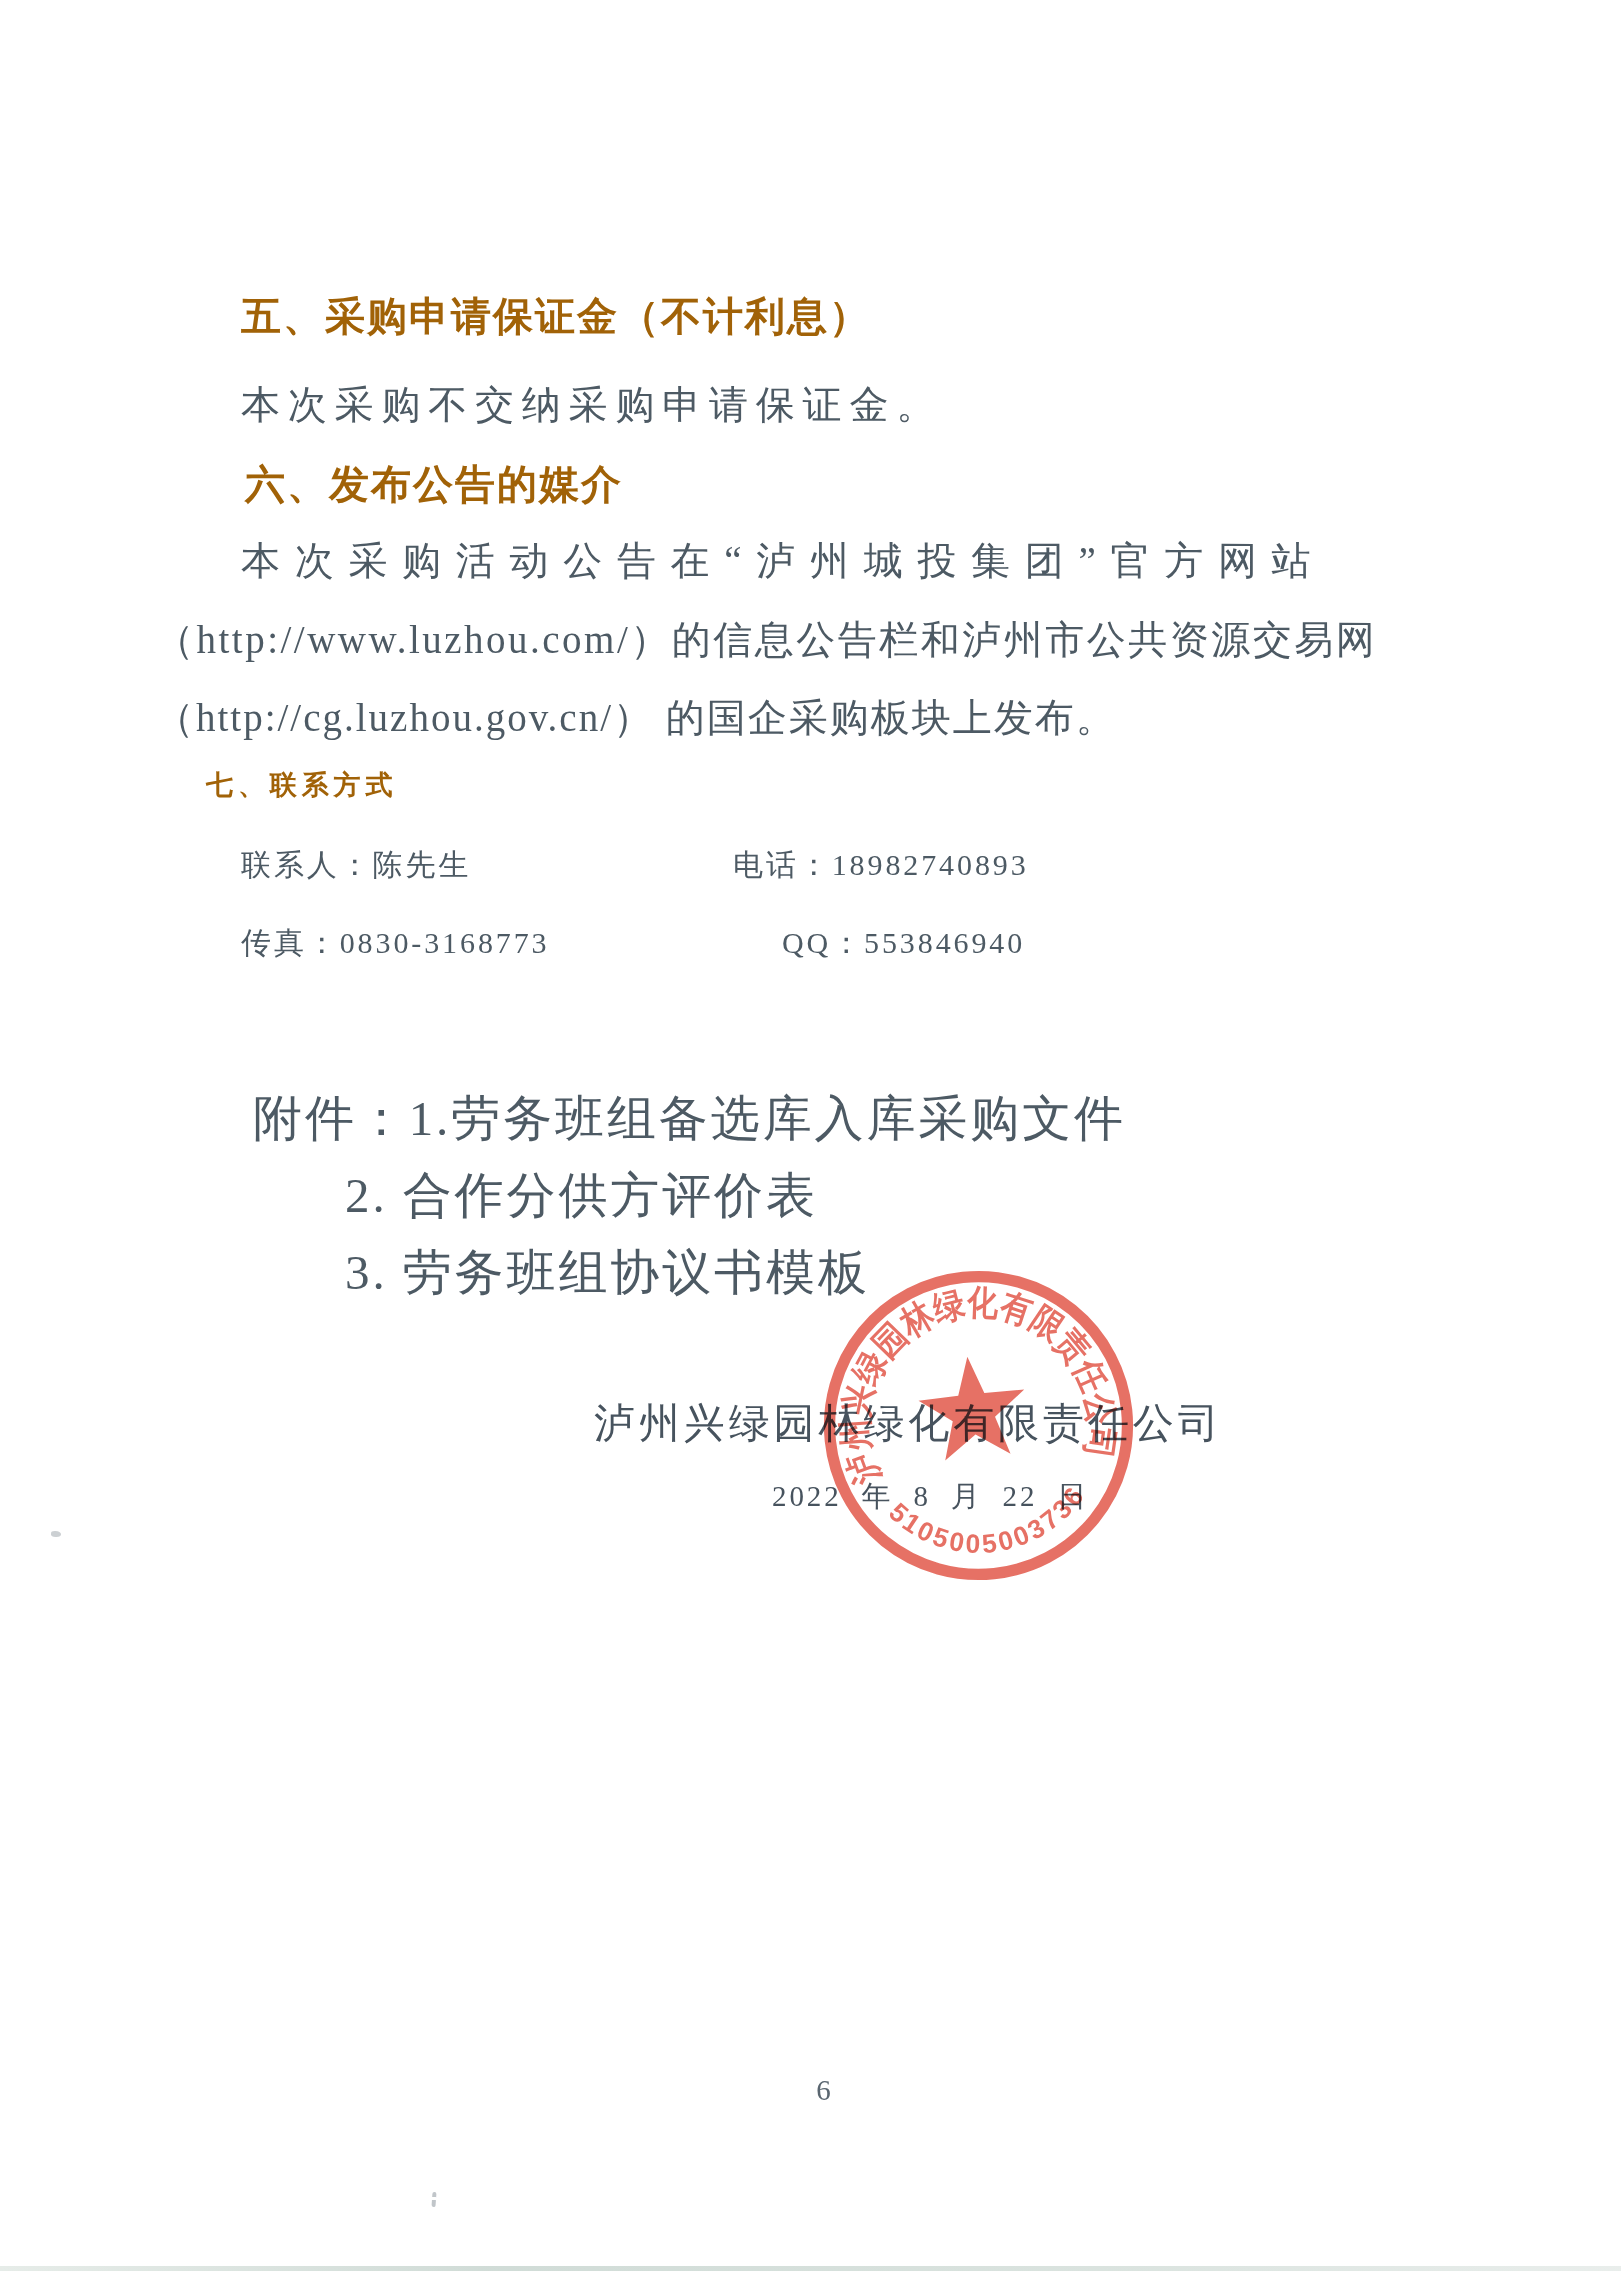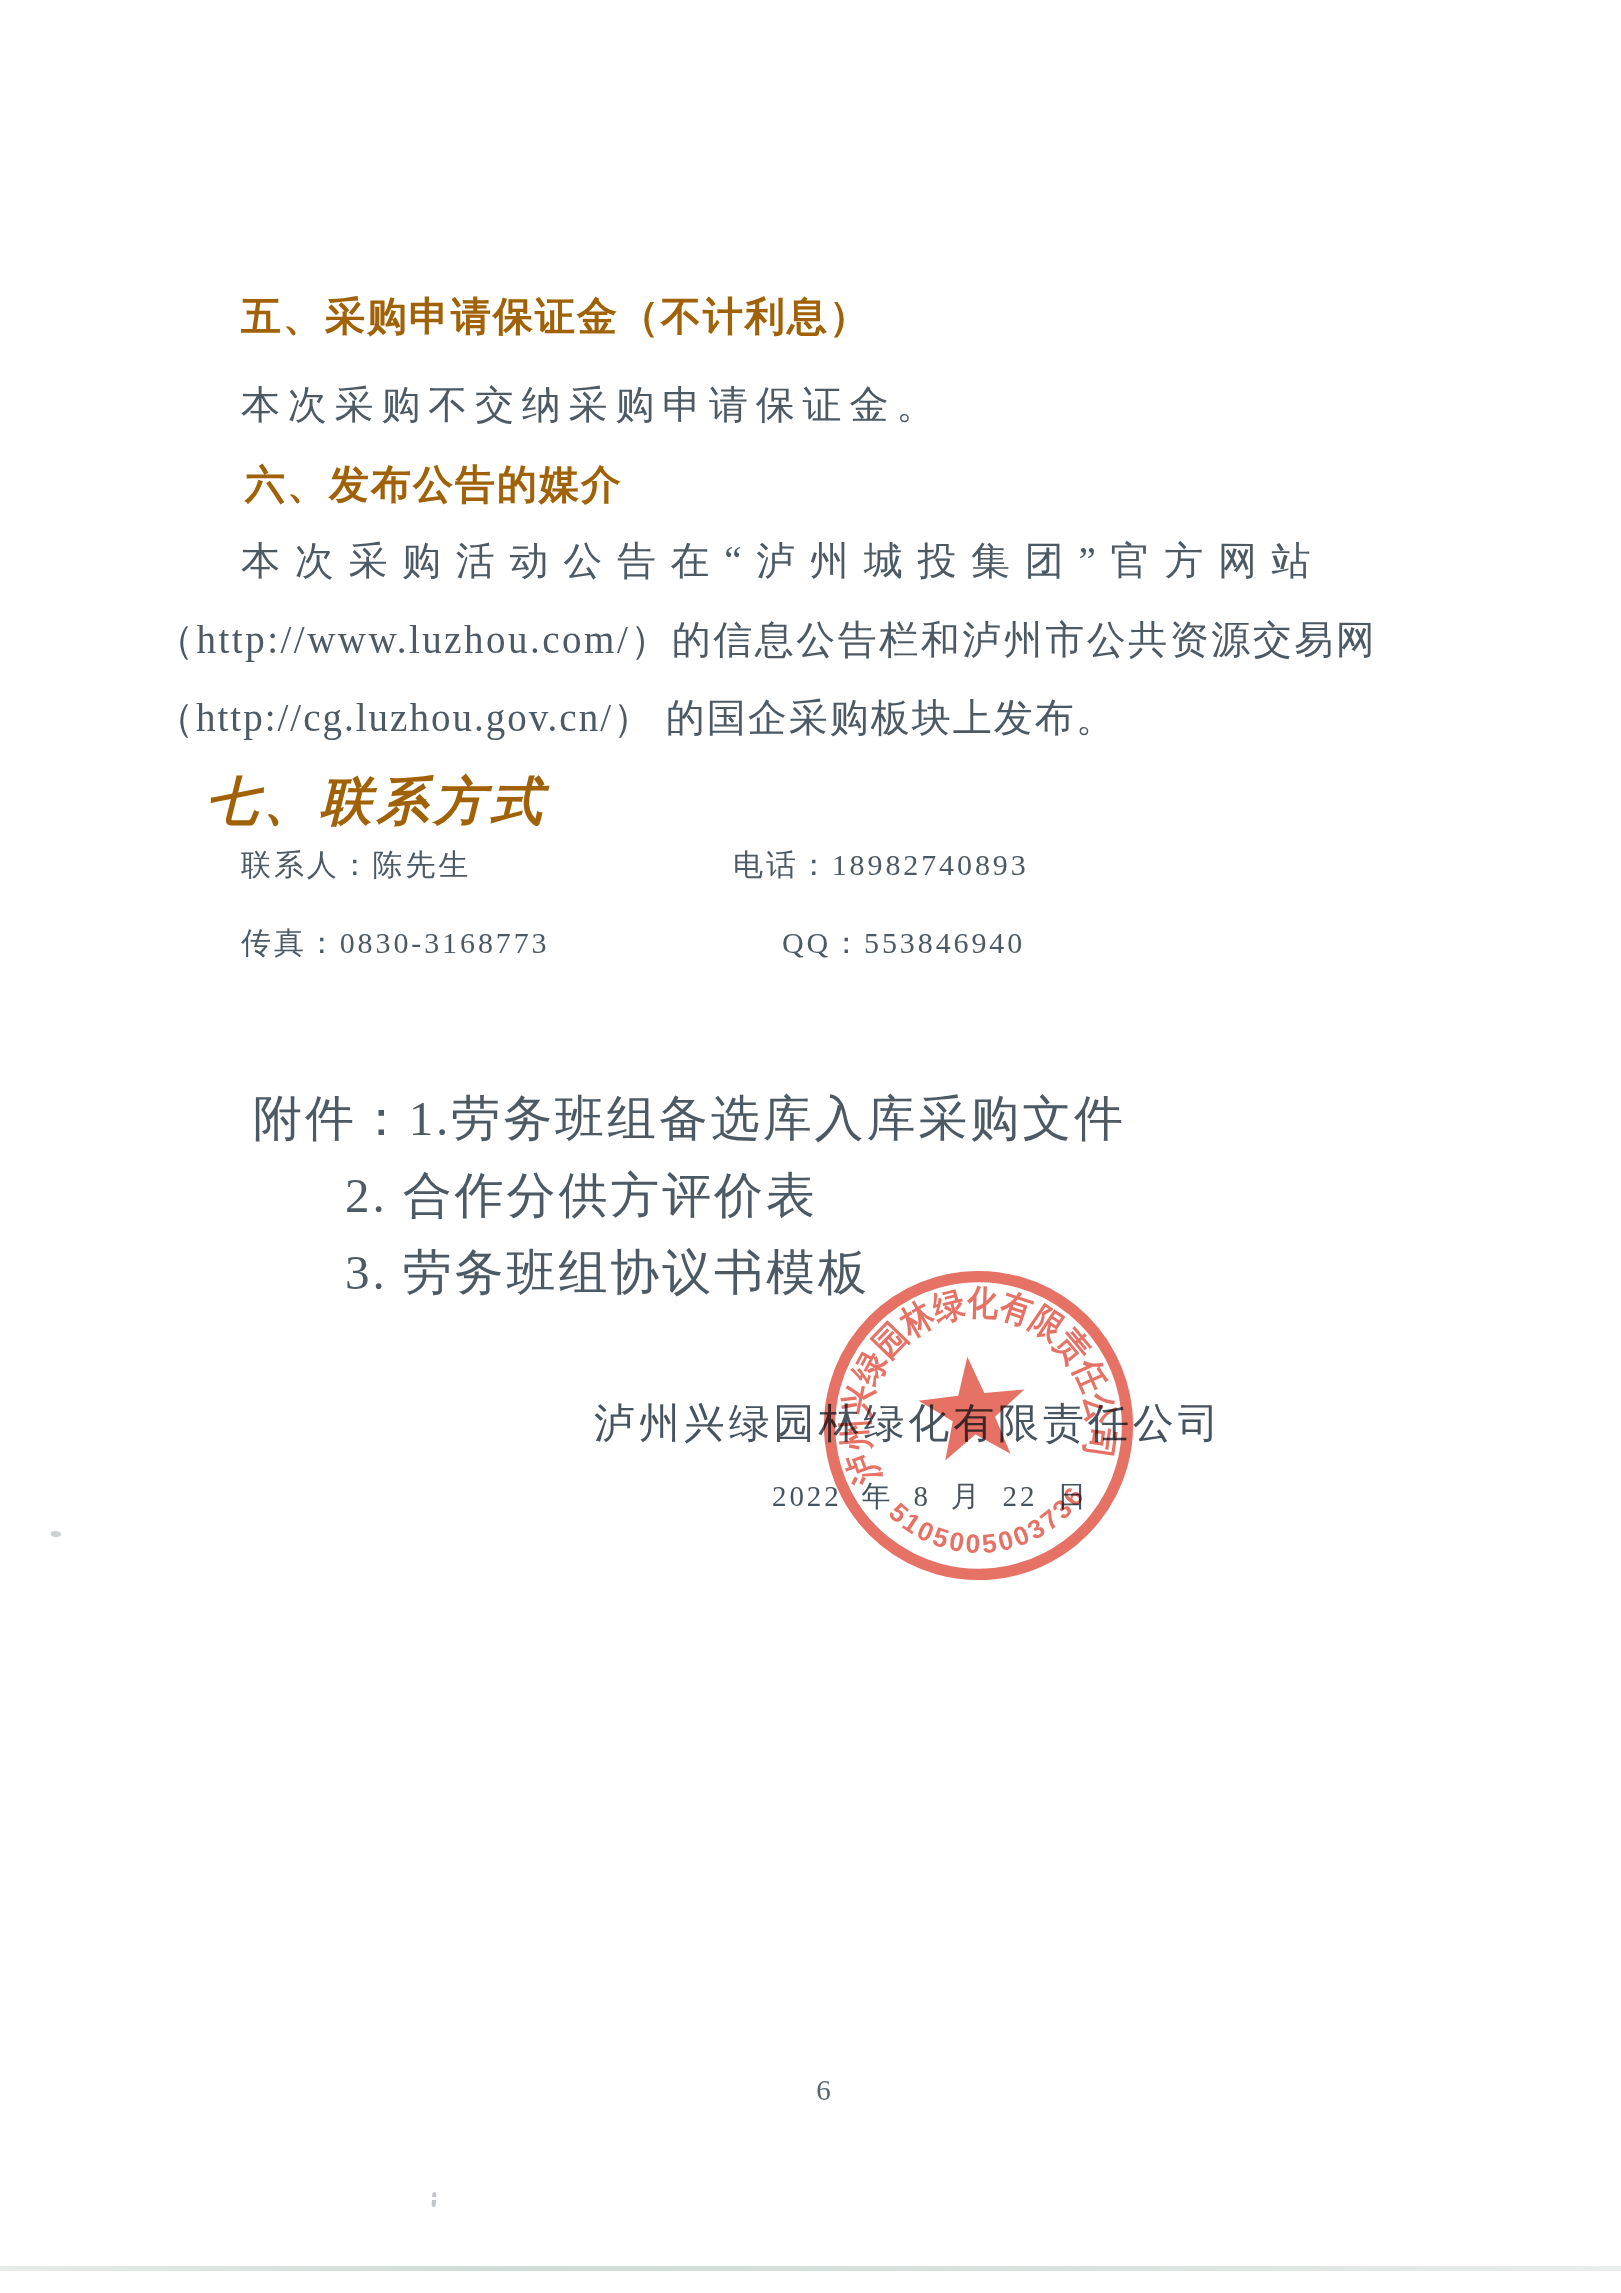--- a/index.html
+++ b/index.html
@@ -22,21 +22,21 @@
   .b{
     font-family:"Liberation Serif", serif;
     font-weight:400;
     color:#4d5a64;
     font-size:39px;
   }
   .s5-body{letter-spacing:7.8px;}
   .s6-line1{letter-spacing:14.7px;}
   .s6-line2{letter-spacing:2.5px;}
   .s6-line3{letter-spacing:2px;}
-  .s7-h{letter-spacing:4.9px;font-size:52px;font-style:italic;}
+  .s7-h{letter-spacing:4.9px;font-size:27px;}
   .contact{font-size:30px;letter-spacing:2.9px;}
   .attach{font-size:49px;letter-spacing:2.9px;}
   .company{font-size:41px;letter-spacing:3.9px;color:#47535e;}
   .date{font-size:29px;letter-spacing:2.9px;word-spacing:9.8px;color:#47535e;}
   .pagenum{font-size:29px;color:#5a6670;width:59px;text-align:center;}
   .seal{
     position:absolute;
     left:808px;top:1255px;
     width:341px;height:341px;
     transform:rotate(-6deg);

